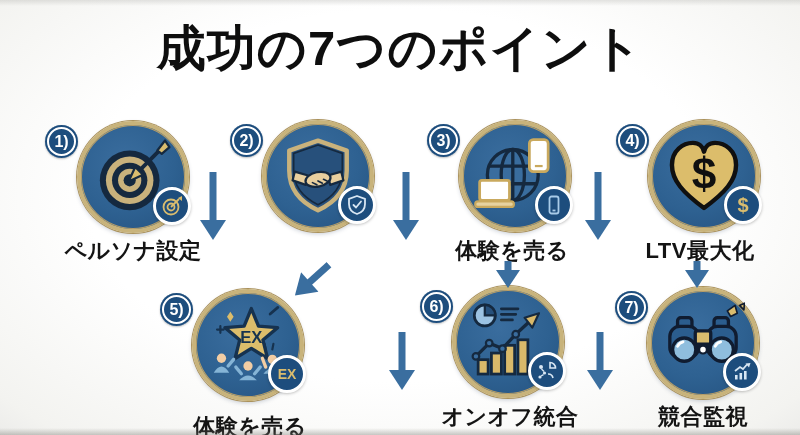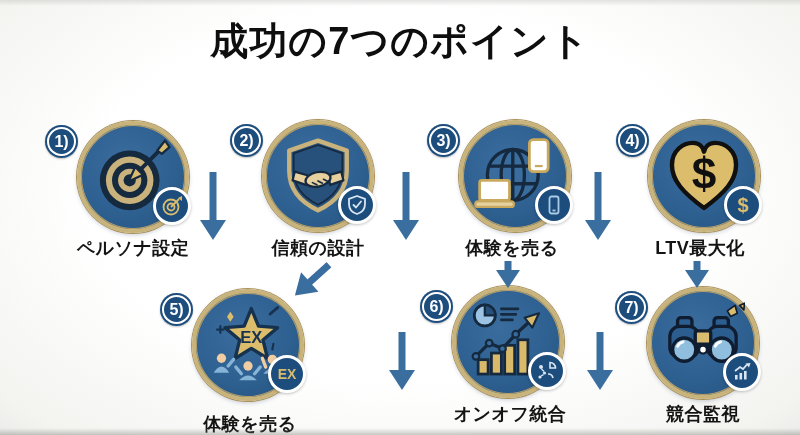--- a/index.html
+++ b/index.html
@@ -8,21 +8,21 @@
     position:relative;width:800px;height:435px;overflow:hidden;
     background:radial-gradient(ellipse at 50% 45%, #ffffff 55%, #f3f3f0 92%, #ececea 100%);
     font-family:"Liberation Sans","DejaVu Sans",sans-serif;
   }
   .edge-top{position:absolute;left:0;top:0;width:100%;height:6px;
     background:linear-gradient(to bottom, rgba(150,150,145,.25), rgba(0,0,0,0));}
   .edge-bottom{position:absolute;left:0;bottom:0;width:100%;height:7px;
     background:linear-gradient(to top, rgba(120,120,112,.4), rgba(0,0,0,0));}
   .title{
     position:absolute;left:0;top:16px;width:100%;text-align:center;
-    font-size:38px;font-weight:900;color:#0e0e0e;letter-spacing:1px;
+    font-size:49px;font-weight:900;color:#0e0e0e;letter-spacing:1px;
   }
   .node{position:absolute;width:112px;height:112px;}
   .circle{
     position:absolute;left:0;top:0;width:112px;height:112px;border-radius:50%;
     border:4px solid #c8b37b;
     box-shadow:0 0 0 1px #ab925c, inset 0 0 0 1px #b79d66, 0 2px 4px rgba(40,60,90,.25);
     background:radial-gradient(circle at 42% 36%, #3a6d9e 0%, #2e6191 55%, #24517e 100%);
     display:flex;align-items:center;justify-content:center;
   }
   .num{
@@ -34,21 +34,21 @@
   }
   .sub{
     position:absolute;left:76px;top:66px;width:38px;height:38px;border-radius:50%;
     background:#1d4d7d;border:3px solid #ffffff;
     box-shadow:0 1px 3px rgba(0,0,0,.25);
     display:flex;align-items:center;justify-content:center;
   }
   .sub .badge-text{color:#d9bc6e;font-weight:800;line-height:1;}
   .caption{
     position:absolute;width:240px;text-align:center;
-    font-size:18px;font-weight:900;color:#141414;letter-spacing:0.5px;white-space:nowrap;
+    font-size:22px;font-weight:900;color:#141414;letter-spacing:0.5px;white-space:nowrap;
   }
   .arrow{position:absolute;}
   .arrow svg{display:block;}
   svg text{font-family:"Liberation Sans","DejaVu Sans",sans-serif;}
 </style>
 </head>
 <body>
 
 <div id="stage">
 
@@ -230,21 +230,20 @@
         <rect x="4" y="14" width="2.6" height="4.5" fill="#d8e6f3"></rect>
         <rect x="8.5" y="12" width="2.6" height="6.5" fill="#d8e6f3"></rect>
         <rect x="13" y="10" width="2.6" height="8.5" fill="#d8e6f3"></rect>
         <polyline points="4,10 9,6 12,8 16,3.5" fill="none" stroke="#d8e6f3" stroke-width="1.8"></polyline>
         <polygon points="14.5,2.5 19.5,2 18,6.5" fill="#d8e6f3"></polygon>
       </svg>
     </div>
   </div>
 
   <div class="caption" style="left:13px;top:236px;">ペルソナ設定</div>
-  <div class="caption" style="left:198px;top:236px;">信頼の設計</div>
   <div class="caption" style="left:392px;top:236px;">体験を売る</div>
   <div class="caption" style="left:580px;top:236px;">LTV最大化</div>
   <div class="caption" style="left:130px;top:412px;">体験を売る</div>
   <div class="caption" style="left:390px;top:402px;">オンオフ統合</div>
   <div class="caption" style="left:583px;top:402px;">競合監視</div>
 
   <div class="arrow" style="left:200px;top:172px;">
     <svg width="26" height="68" viewBox="0 0 26 68">
         <rect x="9.5" y="0" width="7" height="50" fill="#3a6e9f"></rect>
         <polygon points="0,48 26,48 13,68" fill="#3a6e9f"></polygon>

